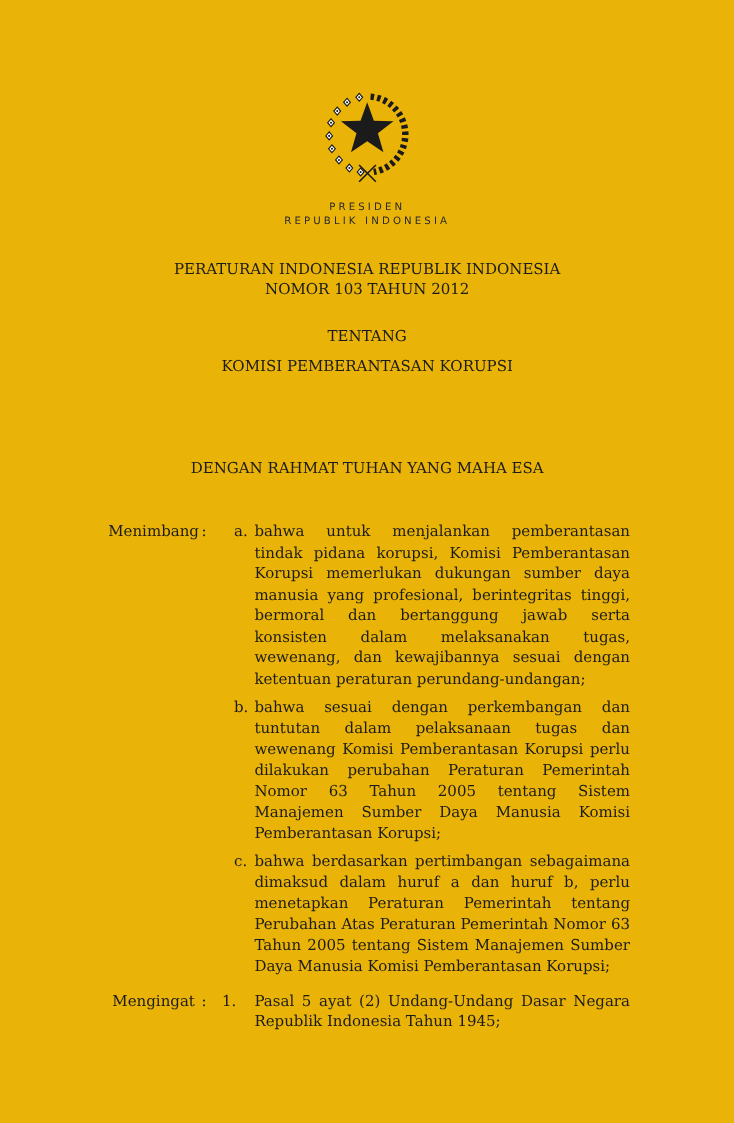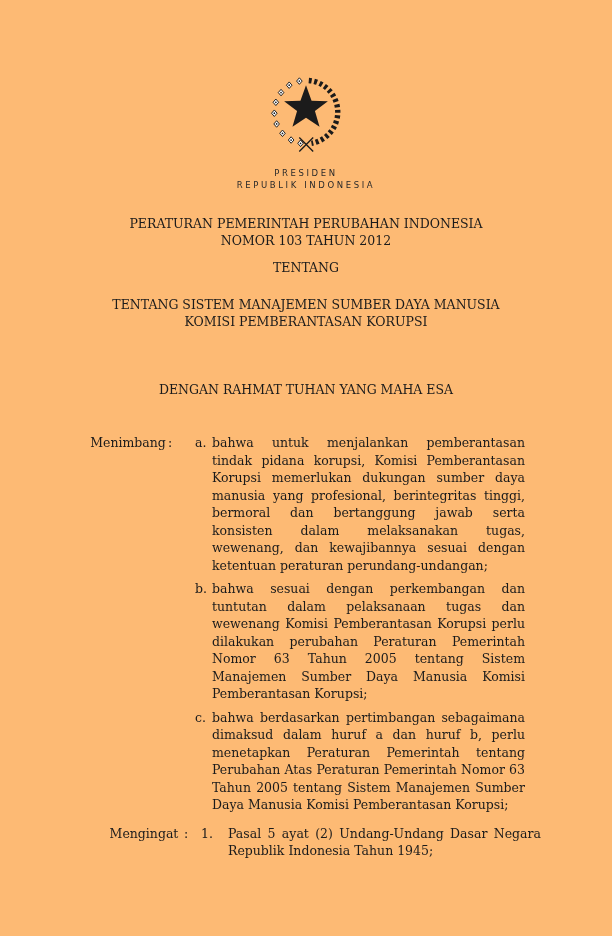--- a/index.html
+++ b/index.html
@@ -5,21 +5,21 @@
   * { box-sizing: border-box; margin: 0; padding: 0; }
   html, body { background: #ffffff; }
   body {
     width: 612px; height: 936px;
     font-family: "DejaVu Serif", "Liberation Serif", serif;
     color: #1b1b1b;
   }
   .page {
     position: relative;
     width: 612px; height: 936px;
-    background: #fdba74;
+    background: #eab308;
     overflow: hidden;
   }
   .emblem {
     position: absolute;
     top: 66px; left: 50%;
     transform: translateX(-50%);
     width: 96px; height: 96px;
   }
   .letterhead {
     position: absolute;
@@ -35,21 +35,21 @@
   .title-block {
     position: absolute;
     top: 215px; left: 0;
     width: 100%;
     text-align: center;
     font-size: 12.5px;
     line-height: 17px;
   }
   .tentang {
     position: absolute;
-    top: 260px; left: 0;
+    top: 272px; left: 0;
     width: 100%;
     text-align: center;
     font-size: 12.5px;
   }
   .subject-block {
     position: absolute;
     top: 296px; left: 0;
     width: 100%;
     text-align: center;
     font-size: 12.5px;
@@ -69,21 +69,21 @@
     width: 437px;
     font-size: 12.5px;
     line-height: 17.5px;
   }
   .row {
     display: grid;
     grid-template-columns: 80px 14px 30px 313px;
     align-items: start;
   }
   .row + .row { margin-top: 6px; }
-  .row.legal-basis-row { margin-top: 11px; margin-left: 16px; }
+  .row.legal-basis-row { margin-top: 11px; }
   .cell-label { text-align: center; }
   .cell-colon { text-align: left; }
   .cell-marker { padding-left: 13px; }
   .cell-marker.num { padding-left: 3px; }
   .cell-text {
     text-align: justify;
     text-justify: inter-word;
   }
   .catchword {
     margin-top: 16px;
@@ -122,28 +122,27 @@
 
     <polygon points="50,20 55.8,36.1 72.8,36.6 59.3,47 64.1,63.4 50,53.8 35.9,63.4 40.7,47 27.2,36.6 44.2,36.1" fill="#1b1b1b"></polygon>
   </svg>
 
   <div class="letterhead">
     <div>PRESIDEN</div>
     <div>REPUBLIK INDONESIA</div>
   </div>
 
   <div class="title-block">
-    <div>PERATURAN PEMERINTAH PERUBAHAN INDONESIA</div>
+    <div>PERATURAN INDONESIA REPUBLIK INDONESIA</div>
     <div>NOMOR 103 TAHUN 2012</div>
   </div>
 
   <div class="tentang">TENTANG</div>
 
   <div class="subject-block">
-    <div>TENTANG SISTEM MANAJEMEN SUMBER DAYA MANUSIA</div>
     <div>KOMISI PEMBERANTASAN KORUPSI</div>
   </div>
 
   <div class="preamble">
     <div>DENGAN RAHMAT TUHAN YANG MAHA ESA</div>
   </div>
 
   <div class="doc-body">
 
     <div class="row">

